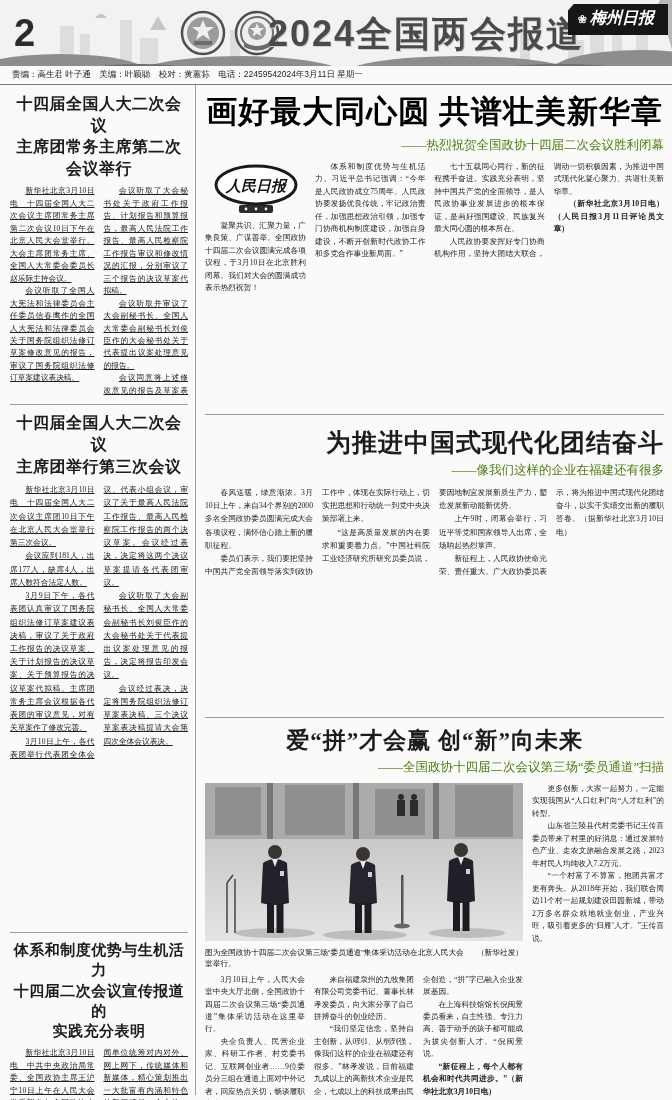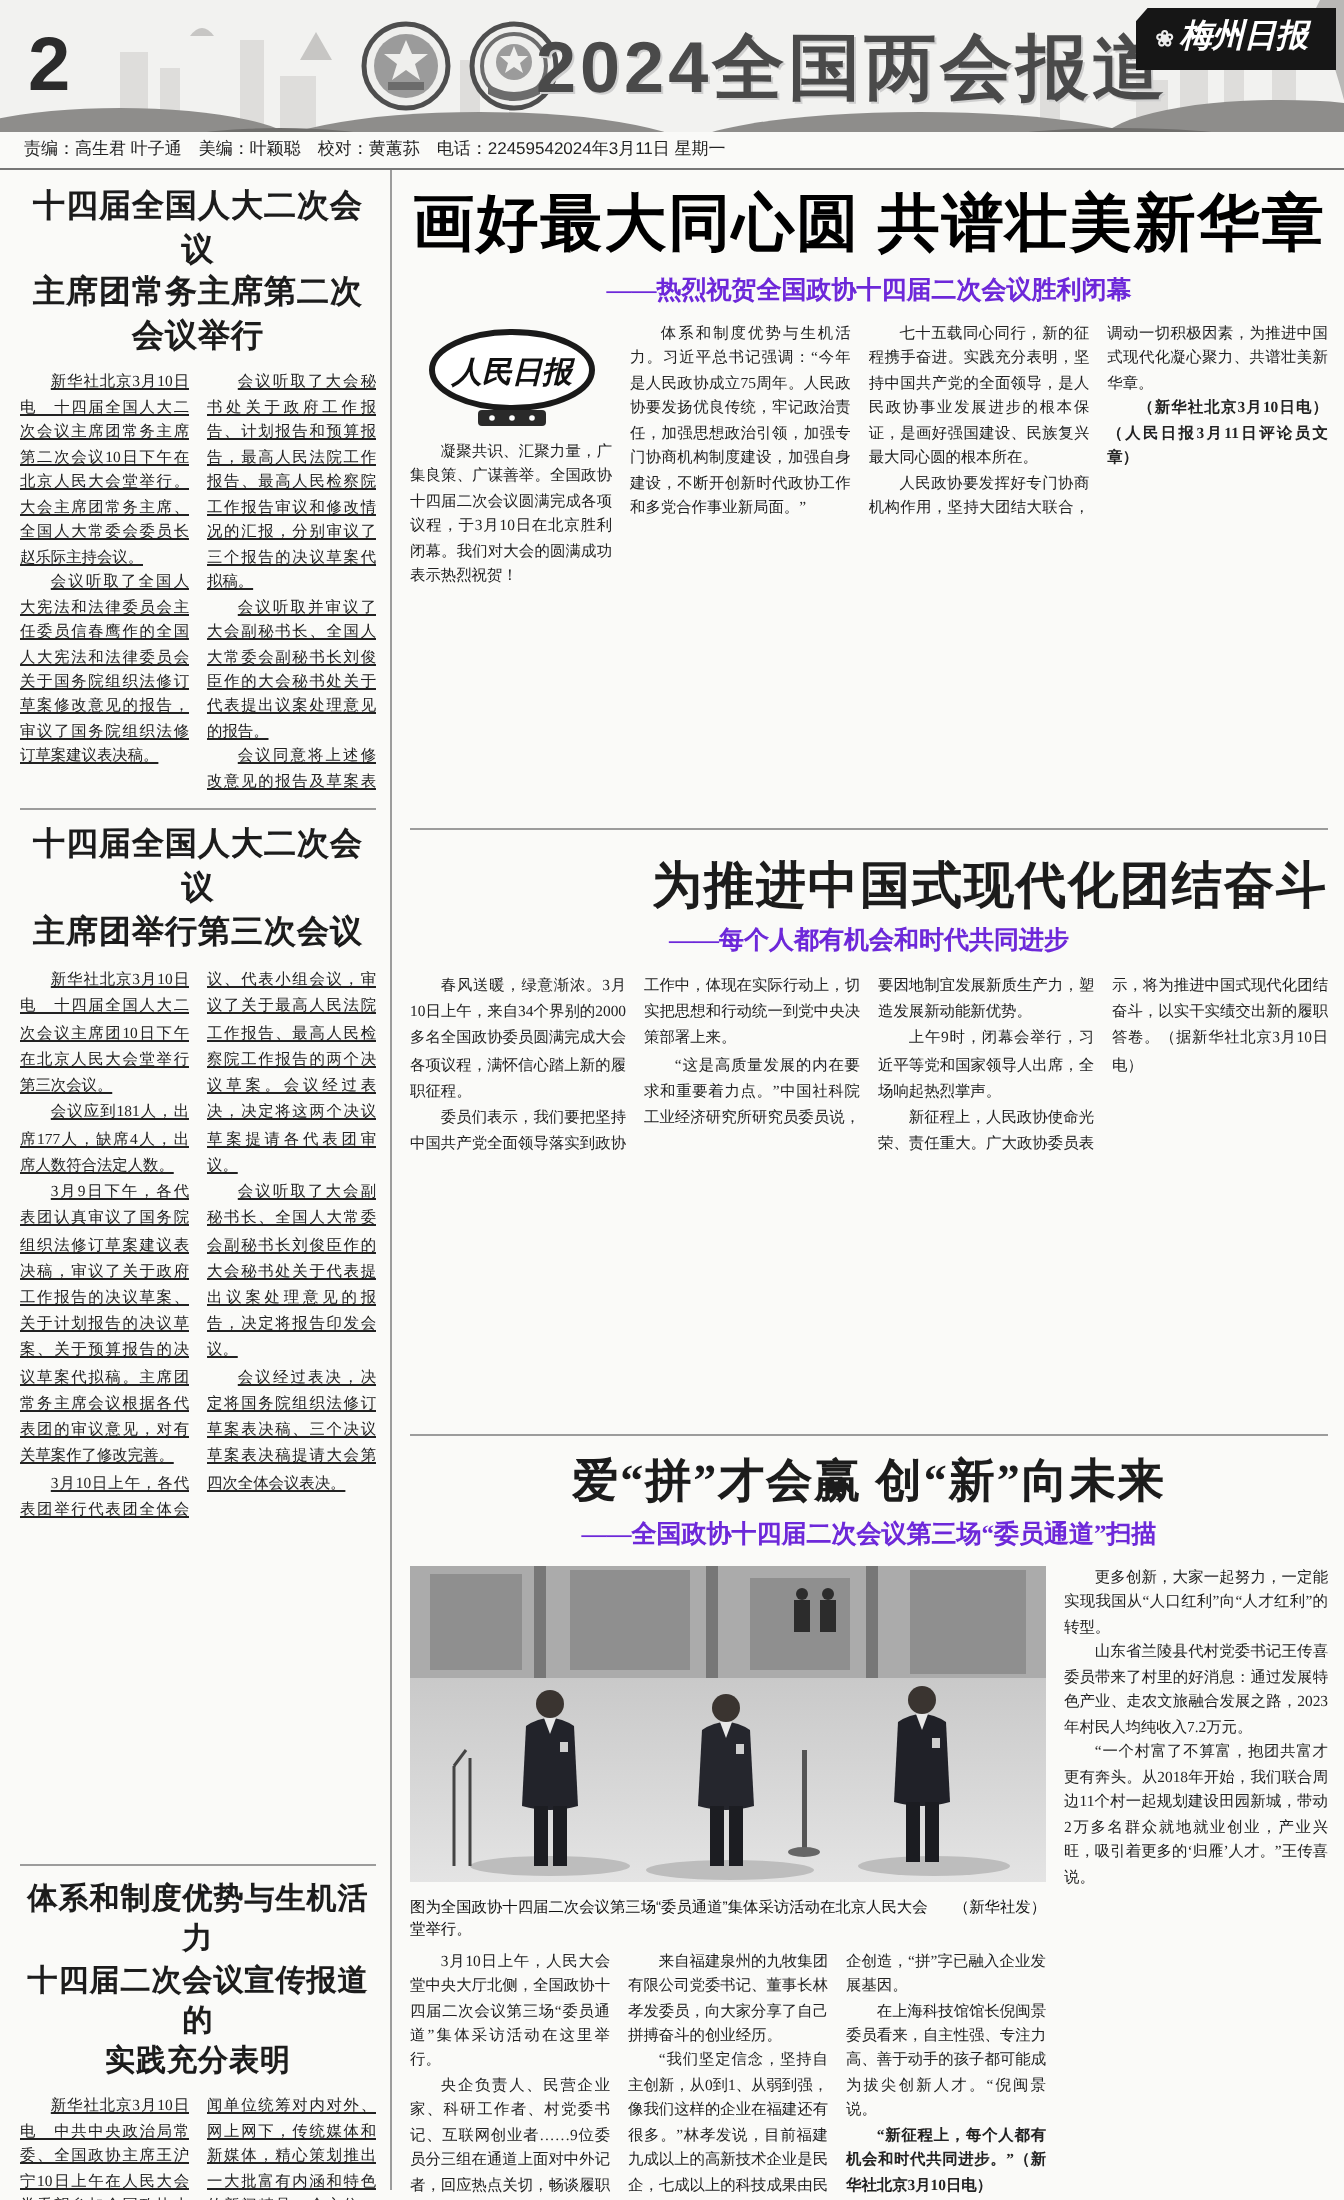--- a/index.html
+++ b/index.html
@@ -32,21 +32,21 @@
   .lh .l{display:block;font-size:16px;letter-spacing:0.5px;}
   .body-sm{font-size:7.7px;line-height:1.62;text-align:justify;color:#222;}
   .body-sm p{margin:0;text-indent:2em;}
   .cols2{column-count:2;column-gap:9px;text-decoration:underline;}
   .cols3{column-count:3;column-gap:9px;}
   .cols4{column-count:4;column-gap:9px;}
   .sep{border:none;border-top:1px solid #9c9c9c;margin:7px 0;}
   
   .main-head{font-size:31px;font-weight:900;text-align:center;letter-spacing:1px;
              margin:2px 0 4px 0;color:#000000;}
-  .sub-head{font-size:12.5px;font-weight:bold;text-align:center;margin:0 0 7px 0;color:#6d28d9;}
+  .sub-head{font-size:12.5px;font-weight:normal;text-align:right;margin:0 0 7px 0;color:#4d7c0f;}
   .top-body{display:flex;gap:9px;height:242px;overflow:hidden;}
   .top-c1{width:101px;flex:none;}
   .pd-logo{display:block;margin:2px auto 5px auto;}
   .top-rest{flex:1;}
   .sect-top{height:318px;overflow:hidden;}
   .sect-mid{height:288px;overflow:hidden;}
   .mid-head{font-size:25px;font-weight:900;text-align:right;letter-spacing:1px;margin:4px 0 3px 0;}
   .mid-body{height:212px;overflow:hidden;}
   .bot-head{font-size:23px;font-weight:900;text-align:center;letter-spacing:1px;margin:4px 0 3px 0;}
   .bot-wrap{display:flex;gap:9px;}
@@ -198,21 +198,21 @@
             <p>人民政协要发挥好专门协商机构作用，坚持大团结大联合，调动一切积极因素，为推进中国式现代化凝心聚力、共谱壮美新华章。</p>
             <p class="endnote">（新华社北京3月10日电）（人民日报3月11日评论员文章）</p>
           </div>
         </div>
       </section>
 
       <hr class="sep">
 
       <section class="sect-mid">
         <h2 class="mid-head">为推进中国式现代化团结奋斗</h2>
-        <div class="sub-head">——每个人都有机会和时代共同进步</div>
+        <div class="sub-head">——像我们这样的企业在福建还有很多</div>
         <div class="body-sm cols4 mid-body" style="line-height:1.72;">
           <p>春风送暖，绿意渐浓。3月10日上午，来自34个界别的2000多名全国政协委员圆满完成大会各项议程，满怀信心踏上新的履职征程。</p>
           <p>委员们表示，我们要把坚持中国共产党全面领导落实到政协工作中，体现在实际行动上，切实把思想和行动统一到党中央决策部署上来。</p>
           <p>“这是高质量发展的内在要求和重要着力点。”中国社科院工业经济研究所研究员委员说，要因地制宜发展新质生产力，塑造发展新动能新优势。</p>
           <p>上午9时，闭幕会举行，习近平等党和国家领导人出席，全场响起热烈掌声。</p>
           <p>新征程上，人民政协使命光荣、责任重大。广大政协委员表示，将为推进中国式现代化团结奋斗，以实干实绩交出新的履职答卷。（据新华社北京3月10日电）</p>
         </div>
       </section>
 
       <hr class="sep">

